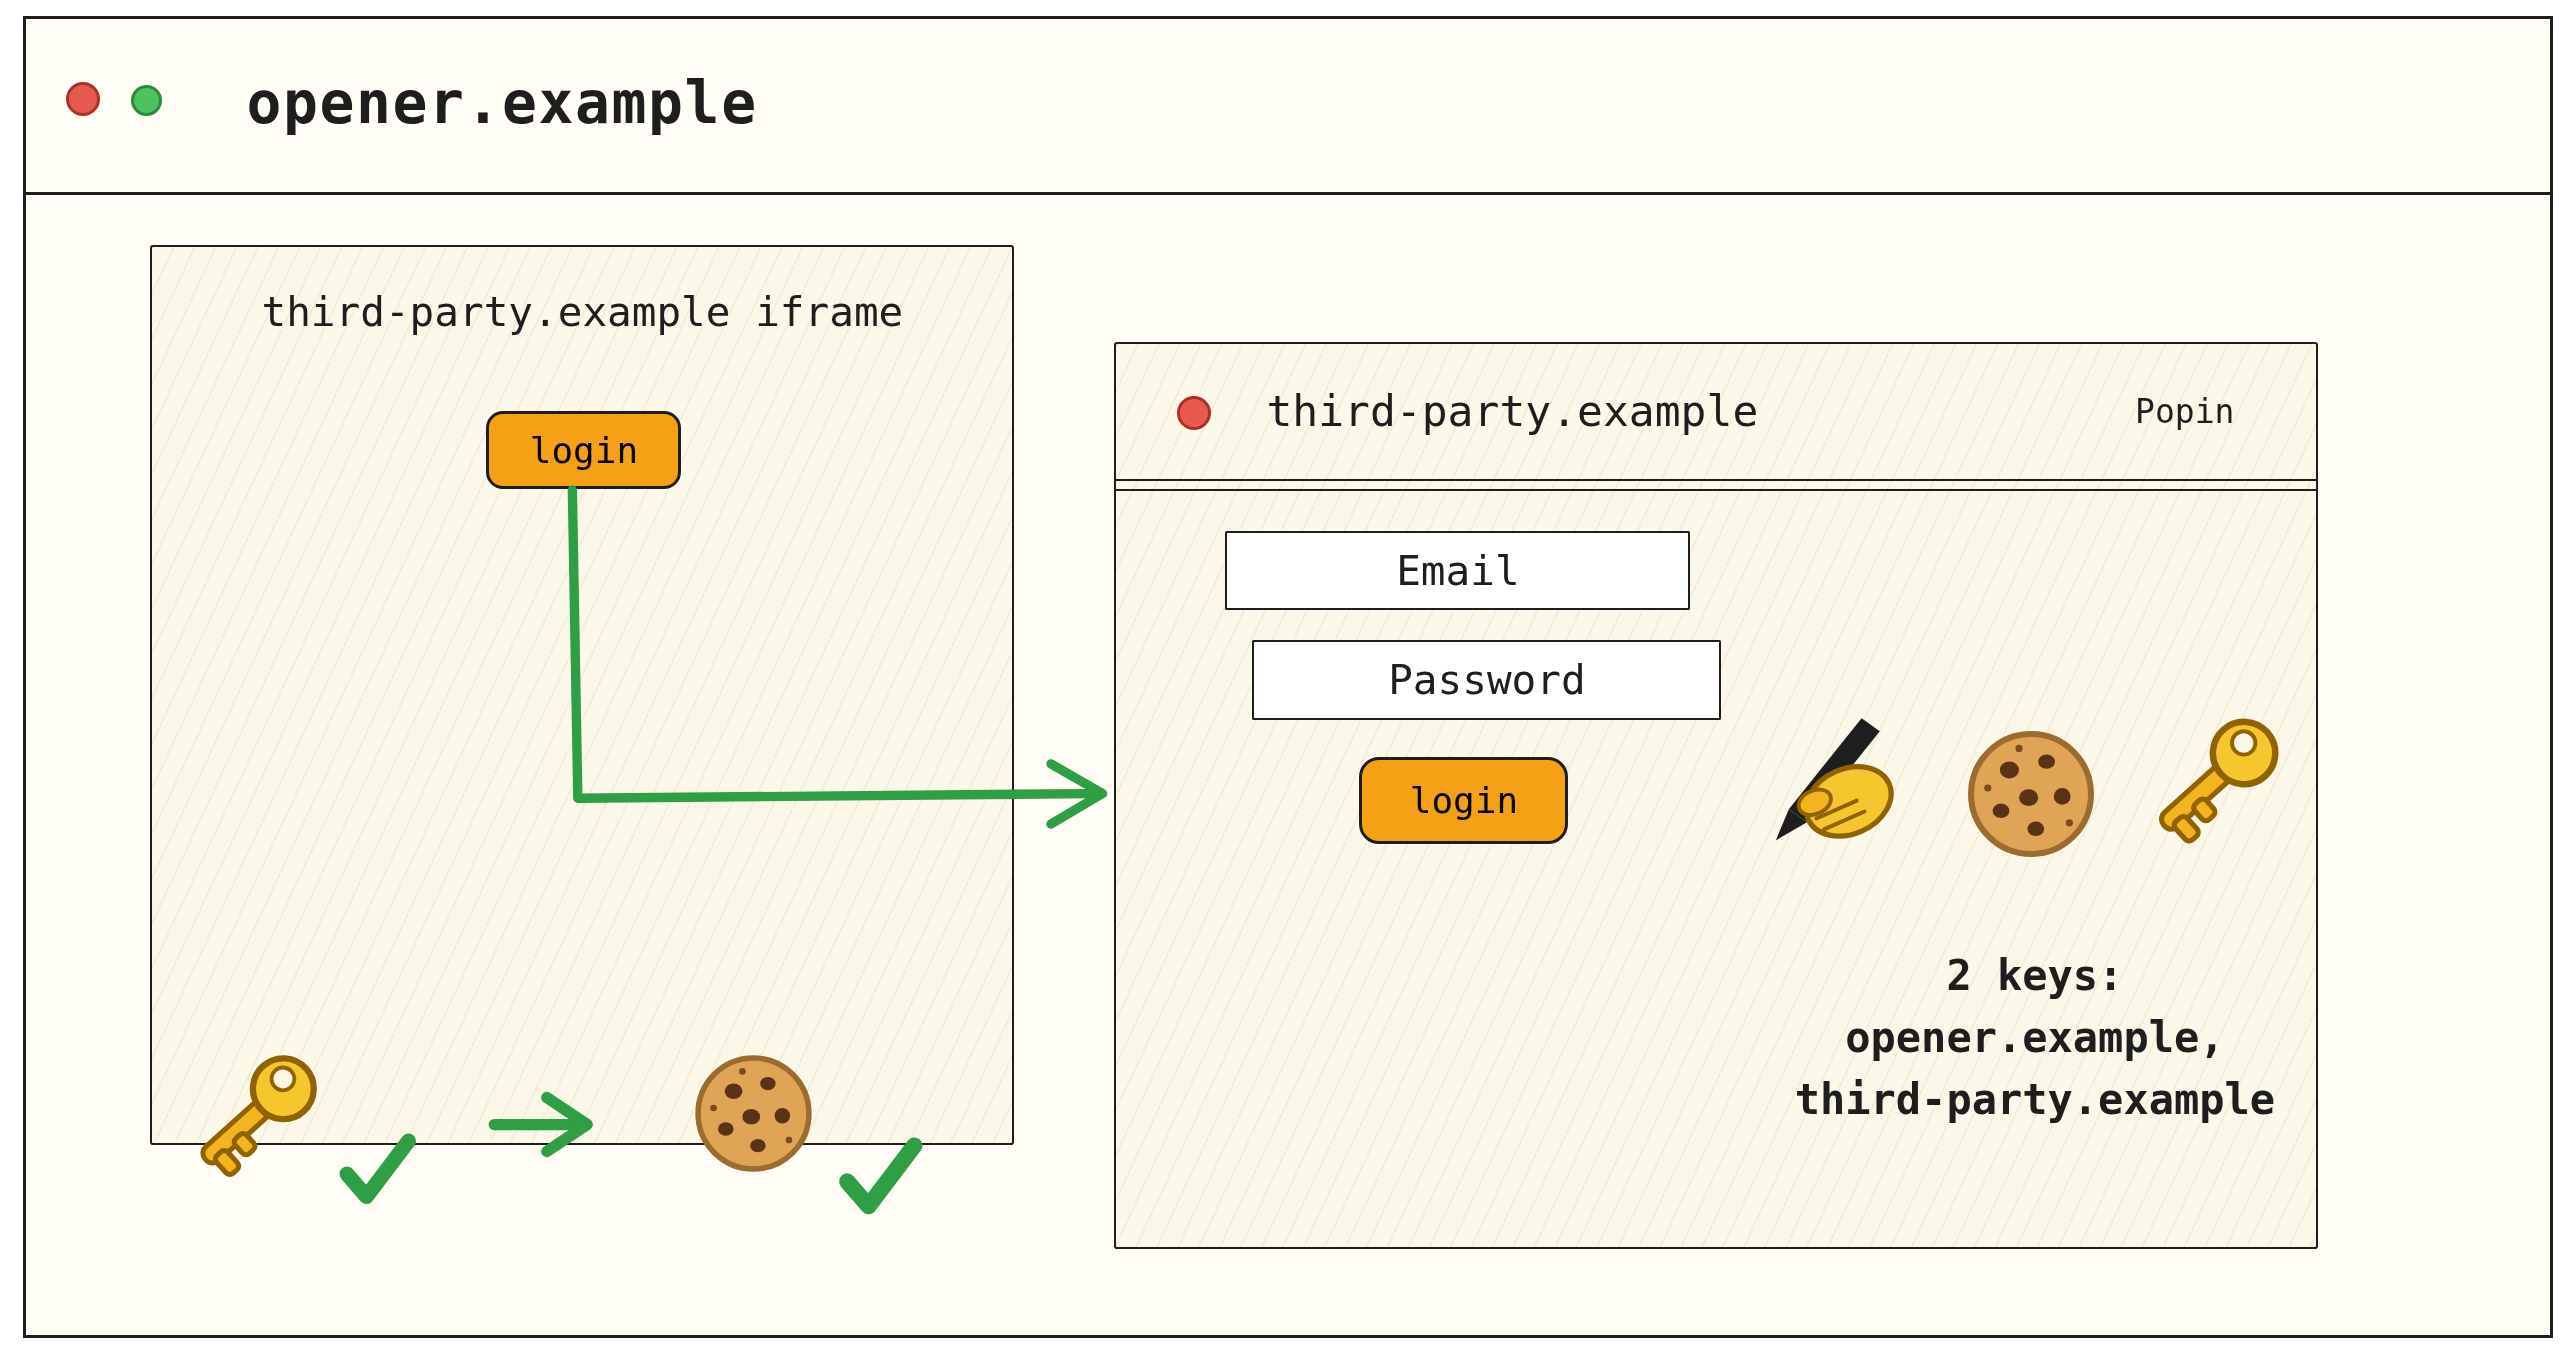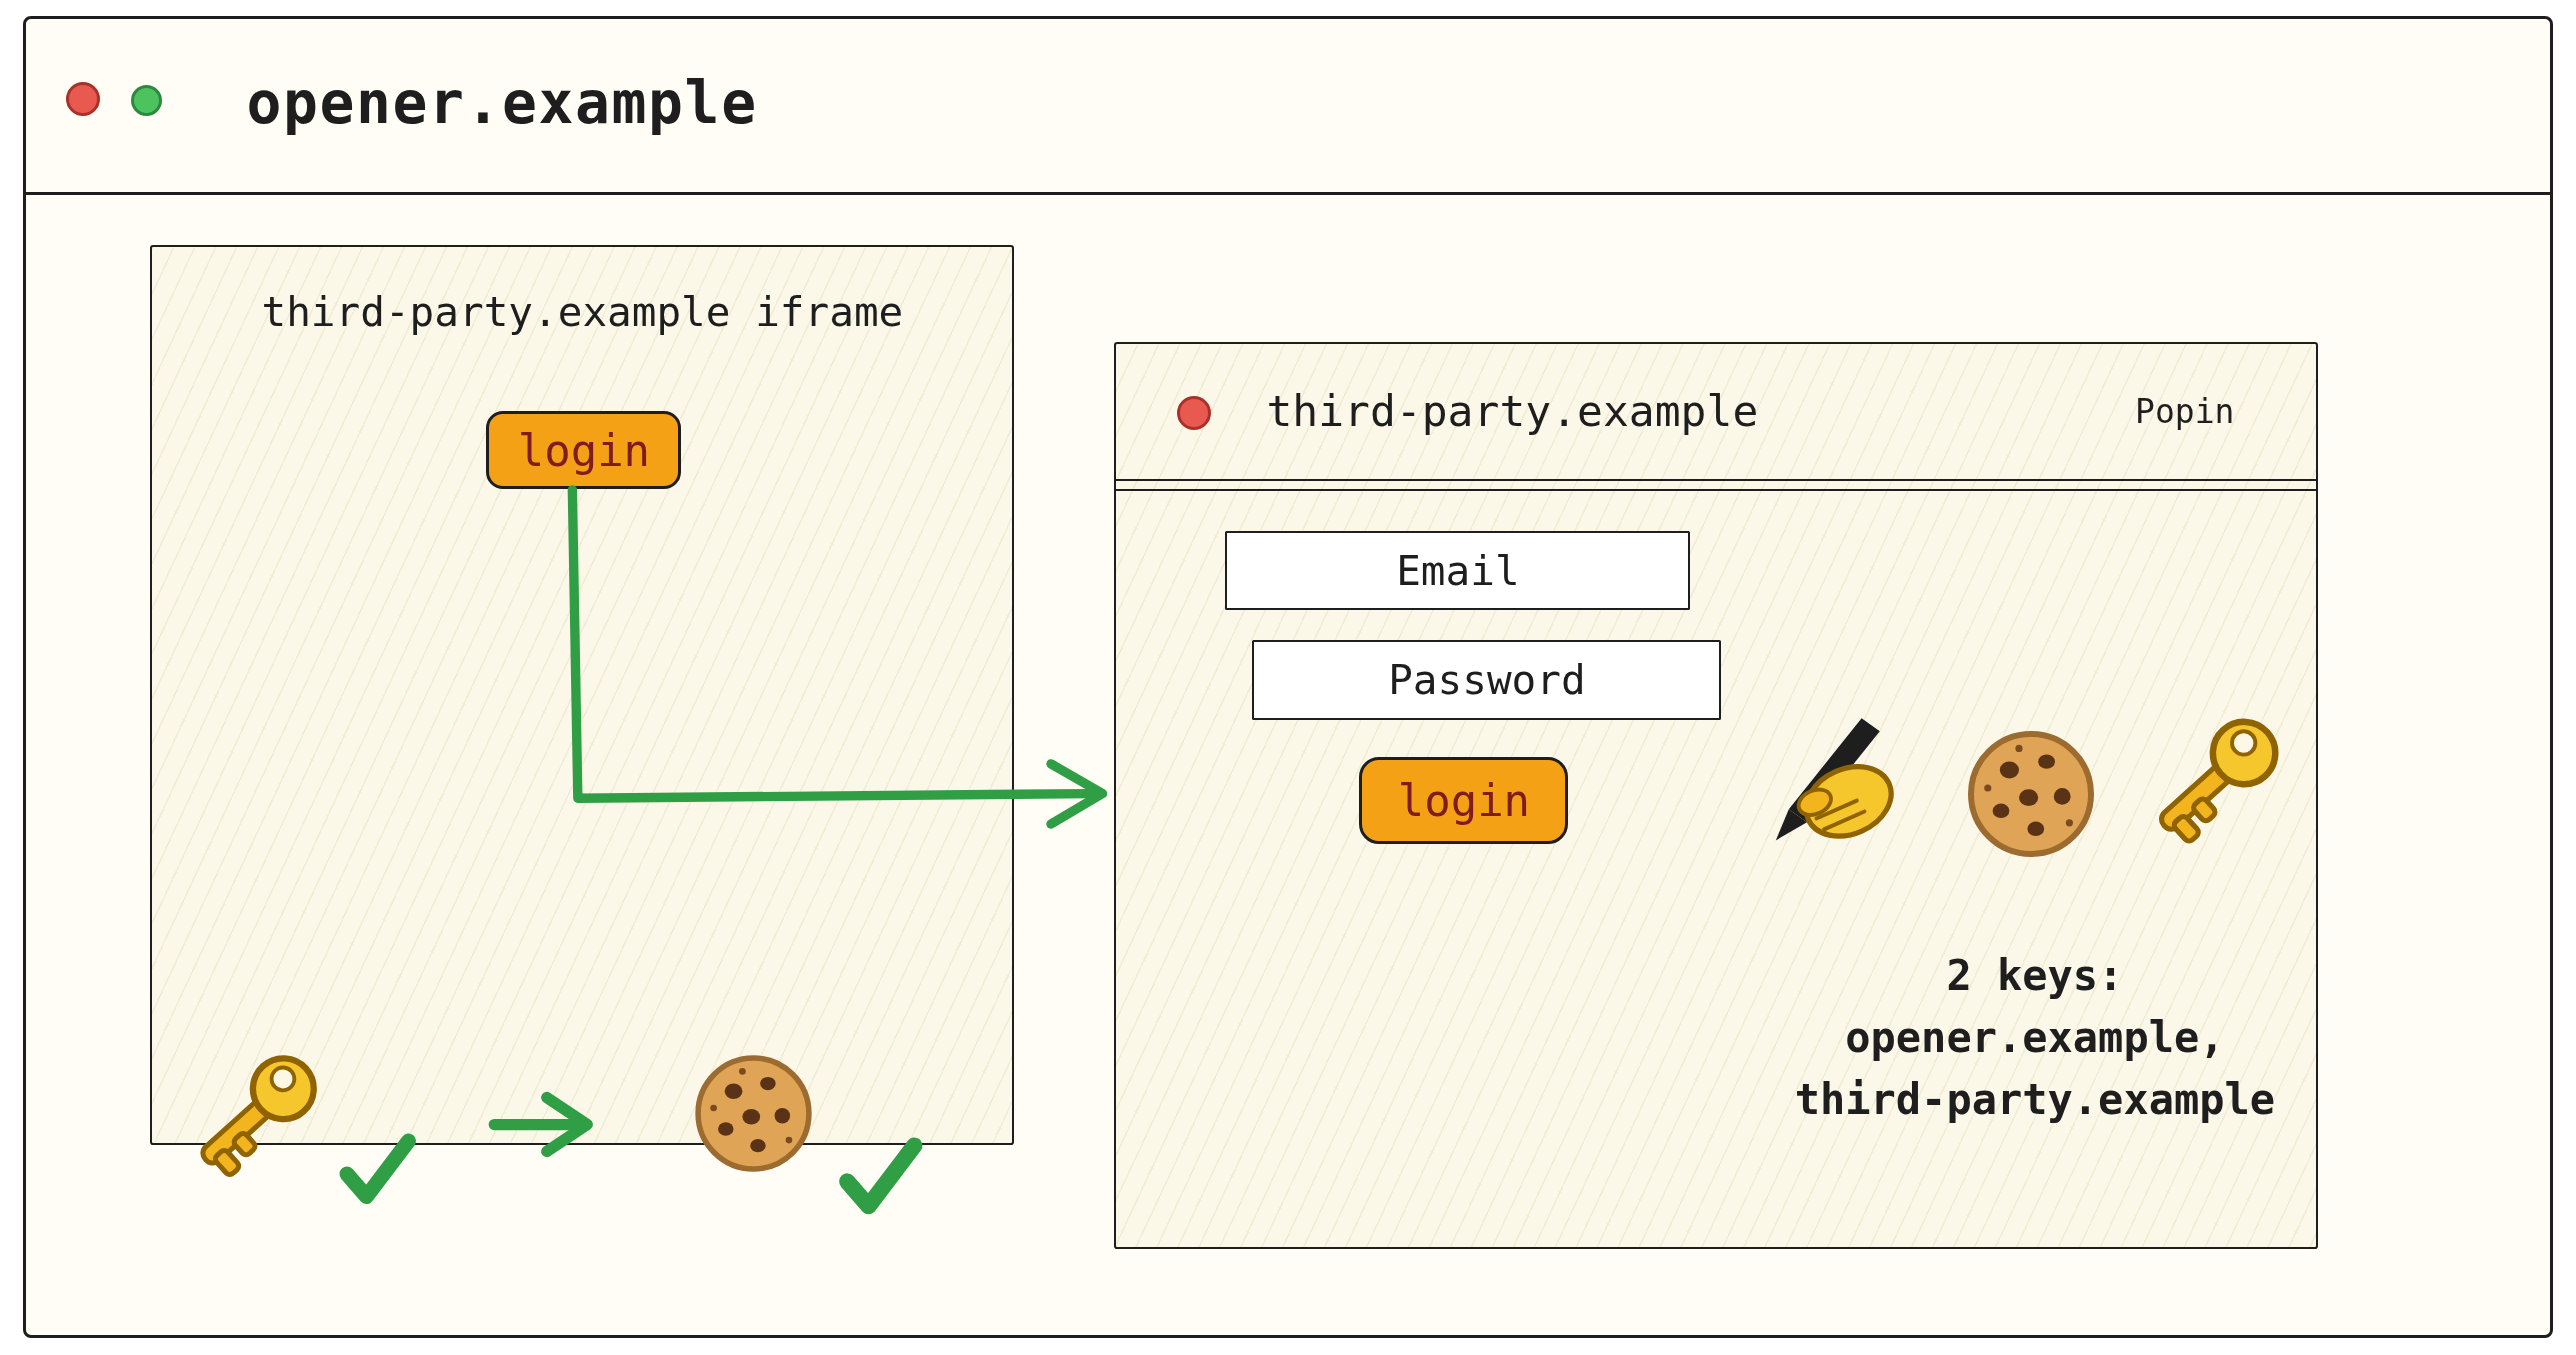--- a/index.html
+++ b/index.html
@@ -9,21 +9,21 @@
     font-family:"DejaVu Sans Mono", monospace;
     color:#1e1e1e;
     position:relative;
     overflow:hidden;
   }
   .canvas { position:absolute; inset:0; }
 
   
   .browser-window {
     position:absolute; left:23.4px; top:16.4px; width:2530px; height:1322px;
-    border:3.1px solid #1e1e1e; border-radius:8px;
+    border:3.1px solid #1e1e1e; border-radius:0;
     background:#fffdf6;
   }
   .titlebar {
     position:absolute; left:0; top:0; right:0; height:176px;
     border-bottom:3.1px solid #1e1e1e;
   }
   .dot { border-radius:50%; position:absolute; }
   .dot-red   { left:40px;  top:63px; width:34px; height:34px; background:#e8594f; border:3.1px solid #a8322a; }
   .dot-green { left:105px; top:66px; width:31px; height:31px; background:#4cc35e; border:3.1px solid #2b8a3e; }
   .browser-title {
@@ -44,21 +44,21 @@
     position:absolute; left:124px; top:226px; width:864px; height:900px;
     border:2.3px solid #1e1e1e; border-radius:3.1px;
   }
   .iframe-label {
     position:absolute; left:0; right:0; top:41px;
     text-align:center; font-size:41px;
   }
   .btn {
     display:flex; align-items:center; justify-content:center;
     background:#f4a116; border:3.1px solid #1e1e1e; border-radius:17px;
-    font-family:"DejaVu Sans Mono", monospace; font-size:44px; color:#7f1d1d;
+    font-family:"DejaVu Sans Mono", monospace; font-size:36px; color:#000000;
     cursor:pointer;
   }
   .iframe-login { position:absolute; left:334px; top:164px; width:195px; height:78px; }
 
   .icon { position:absolute; }
   .icon svg { width:100%; height:100%; display:block; }
   .if-key    { left:27px;  top:793px; width:152px; height:152px; }
   .if-check1 { left:180px; top:876px; width:90px; height:90px; }
   .if-arrow  { left:334px; top:840px; width:117px; height:75px; }
   .if-cookie { left:535px; top:800px; width:133px; height:133px; }

